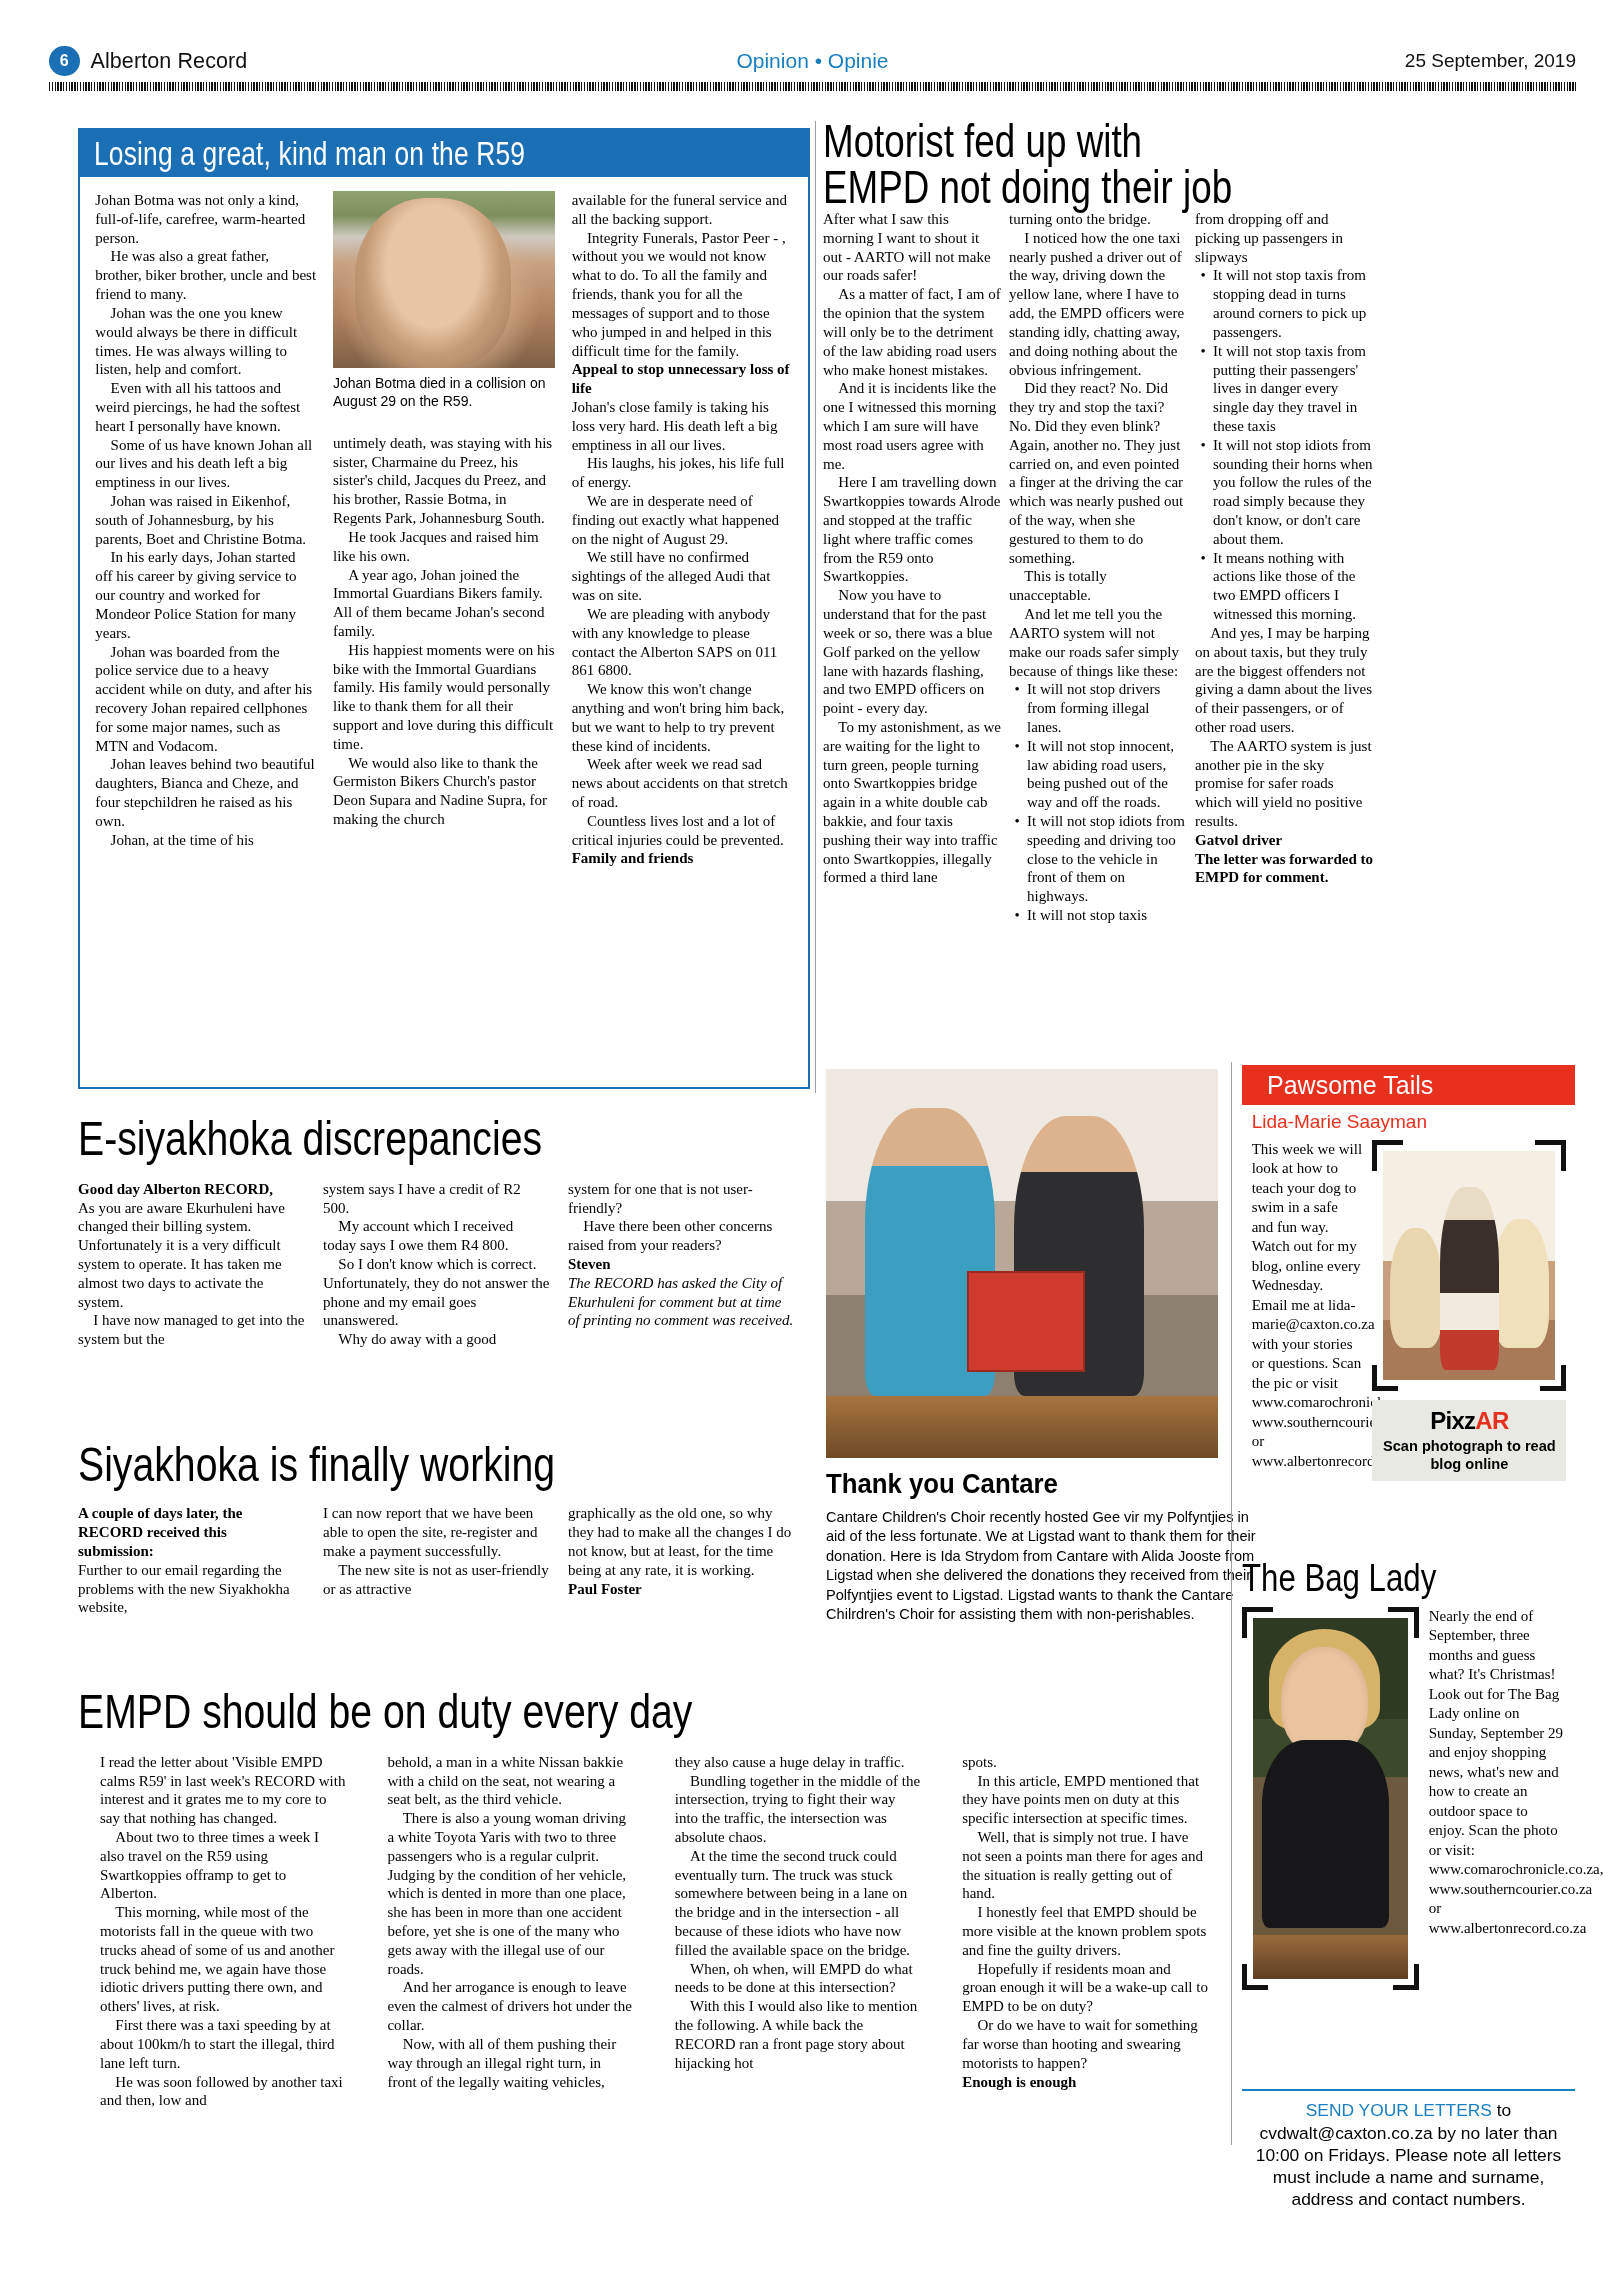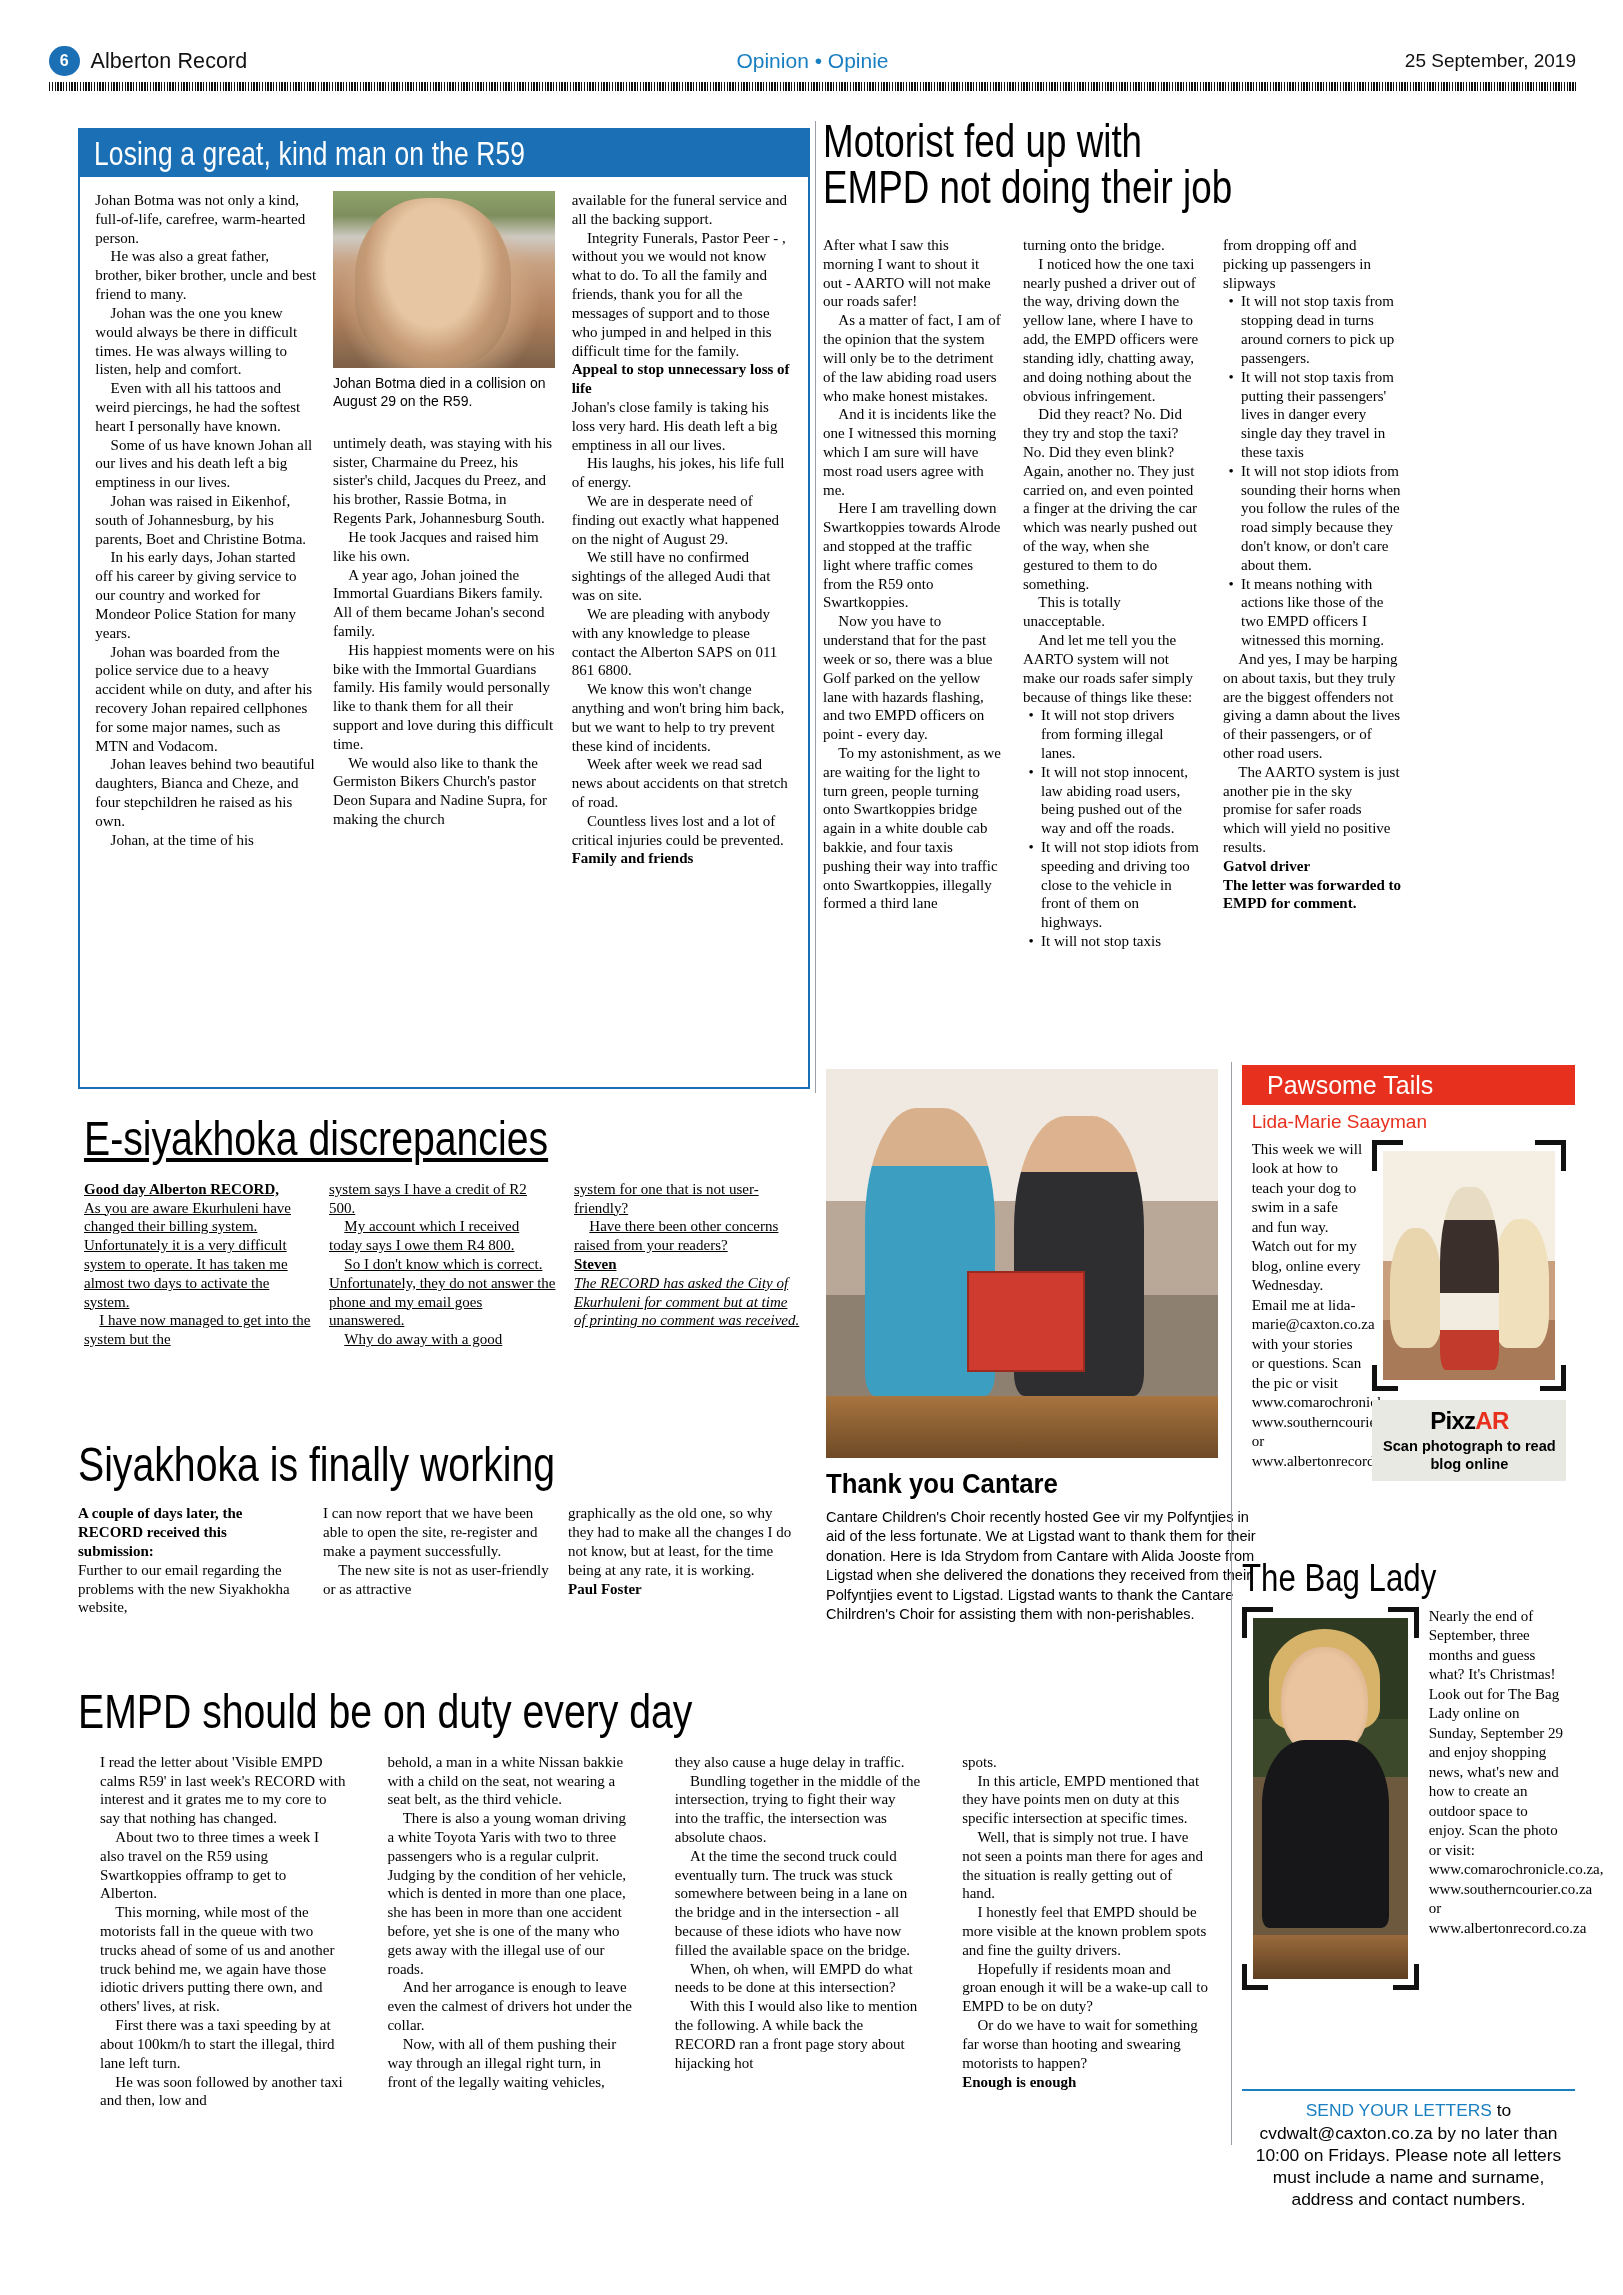--- a/index.html
+++ b/index.html
@@ -88,25 +88,25 @@
     border-radius:46% 46% 40% 40%;
   }
   .obit-caption {
     font-family:"Liberation Sans", sans-serif; font-size:14px; line-height:1.28;
     margin-bottom:23px;
   }
 
   
   #story-motorist { position:absolute; left:823px; top:118px; width:753px; }
   #motorist-head .hl-cond { font-size:46px; display:block; }
-  #motorist-cols { display:flex; gap:22px; margin-top:26px; }
+  #motorist-cols { display:flex; gap:8px; margin-top:0; }
   #motorist-cols .col { width:178px; }
 
   
-  #story-esiy { position:absolute; left:84px; top:1114px; width:732px;text-decoration:underline; }
+  #story-esiy { position:absolute; left:78px; top:1114px; width:732px; }
   #esiy-head .hl-cond { font-size:49px; display:block; }
   #esiy-cols { display:flex; gap:18px; margin-top:16.7px; }
   #esiy-cols .col { width:227px; }
 
   
   #story-siyak { position:absolute; left:78px; top:1440px; width:732px; }
   #siyak-head .hl-cond { font-size:49px; display:block; }
   #siyak-cols { display:flex; gap:18px; margin-top:15.3px; }
   #siyak-cols .col { width:227px; }
 

